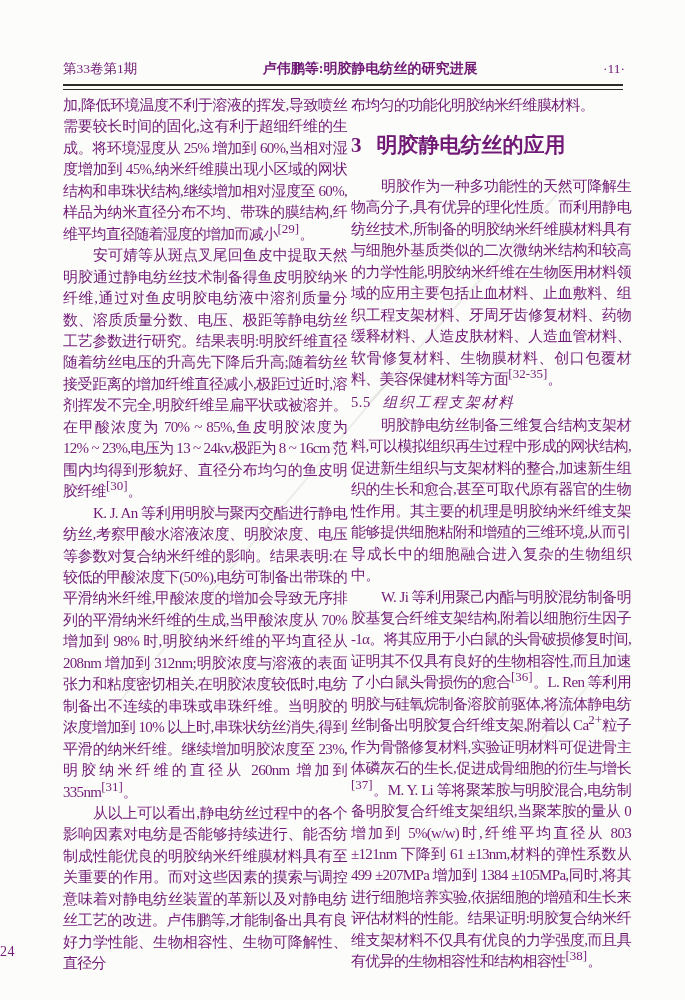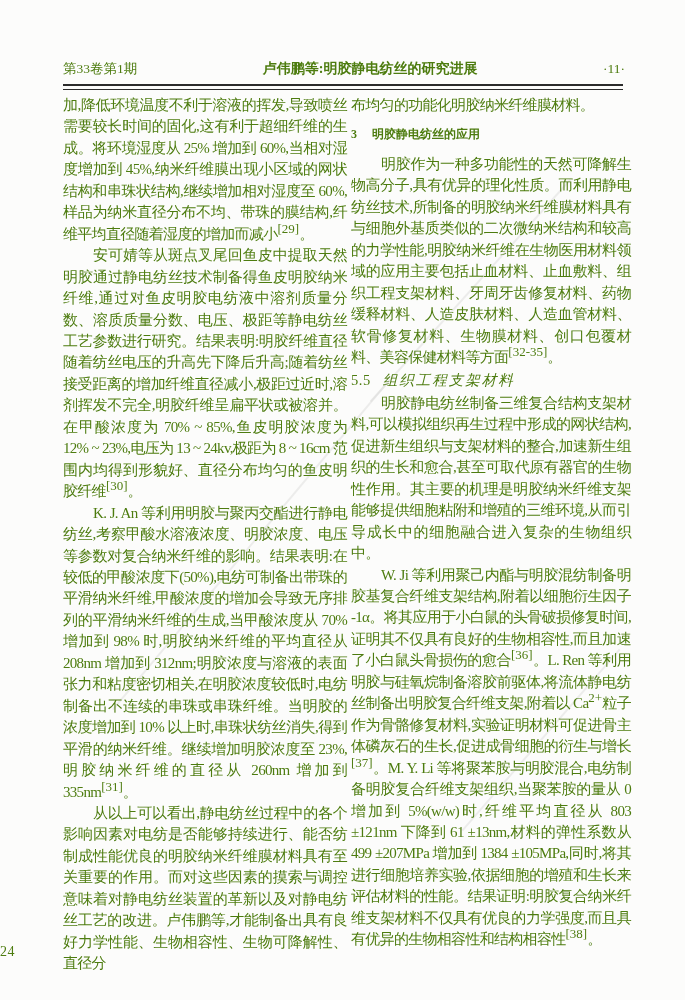--- a/index.html
+++ b/index.html
@@ -31,32 +31,32 @@
     font-size:15px;line-height:21.45px;
     text-align:justify;text-justify:inter-character;
     letter-spacing:-0.7px;
   }
   .col-left{left:63px;width:284px;}
   .col-right{left:351px;width:280px;}
   .col p{margin:0;}
   .col p.indent{text-indent:2em;}
   sup{font-size:13px;line-height:0;letter-spacing:0;vertical-align:super;}
 
-  .h1{margin:8px 0;font-weight:bold;font-size:12px;letter-spacing:0;text-indent:0;}
+  .h1{margin:19px 0;font-weight:bold;font-size:21px;letter-spacing:0;text-indent:0;}
   .h1 .num{margin-right:15px;}
   .h2{margin:1.5px 0;font-size:14.5px;letter-spacing:2px;text-indent:0;}
   .h2 .num{letter-spacing:.5px;margin-right:12px;}
   .h2 .ttl{font-style:italic;margin-top:12px;}
 
   .ftr{position:absolute;left:0;right:0;top:944px;text-align:left;font-size:14px;letter-spacing:.5px;}
 </style>
 </head>
 <body>
 
-<div class="page" style="color: #4d7c0f;">
+<div class="page" style="color: #701a75;">
   <div class="artifact a1"></div>
   <div class="artifact a2"></div>
   <div class="artifact a3"></div>
 
   <header class="hdr">
     <span class="hdr-issue">第33卷第1期</span>
     <span class="hdr-title">卢伟鹏等:明胶静电纺丝的研究进展</span>
     <span class="hdr-page">·11·</span>
   </header>
 

